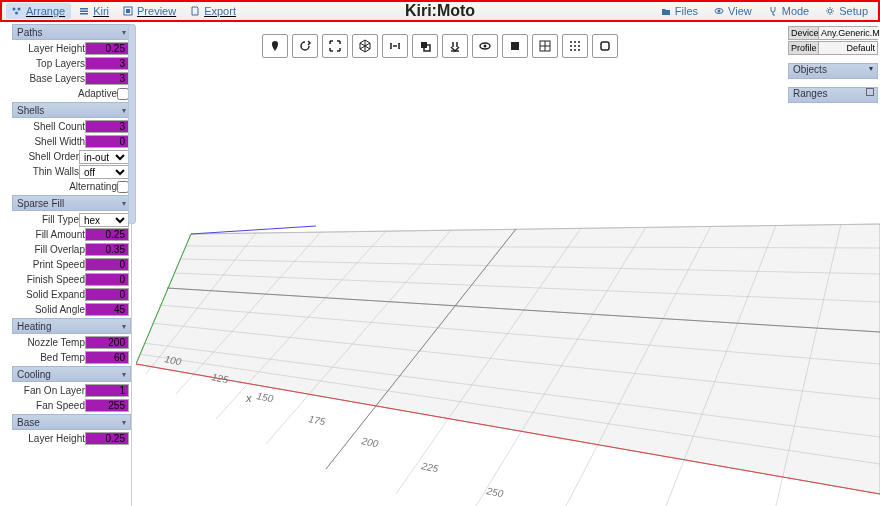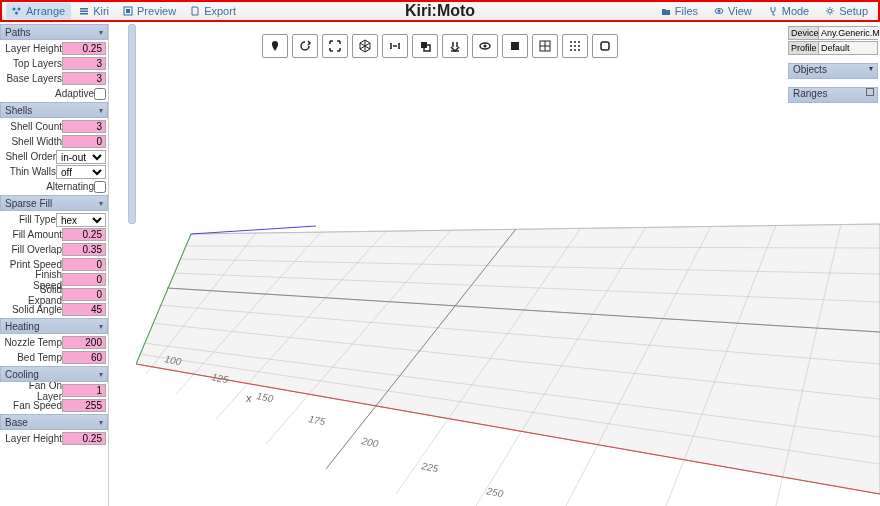--- a/index.html
+++ b/index.html
@@ -1,45 +1,45 @@
 <!DOCTYPE html>
 <html><head>
   <meta charset="utf-8">
   <style>
     * { box-sizing: border-box; margin: 0; padding: 0; }
     body { font-family: Arial, sans-serif; font-size: 11px; width: 880px; height: 506px; overflow: hidden; background: #fff; position: relative; }
     
     .topbar { height: 22px; background: linear-gradient(#f8f8f8,#eee); border: 2px solid #e00; display: flex; align-items: center; padding: 0 4px; position: relative; }
-    .topbar-left { display: flex; gap: 2px; }
+    .topbar-left { display: flex; gap: 2px; text-decoration: underline; }
     .topbar-right { display: flex; gap: 4px; position: absolute; right: 4px; }
     .topbar-btn { display: flex; align-items: center; gap: 4px; padding: 2px 6px; color: #3b6ea5; cursor: pointer; font-size: 11px; }
     .topbar-btn.active { background: #d0e0f0; border-radius: 2px; }
     .topbar-title { position: absolute; left: 50%; transform: translateX(-50%); font-weight: bold; color: #222; font-size: 16px; }
     .tb-icon { width: 10px; height: 10px; display: inline-block; }
     
-    .sidebar { position: absolute; left: 0; top: 24px; width: 109px; height: 482px; overflow-y: hidden; background: #fff; border-right: 1px solid #ccc; }
+    .sidebar { position: absolute; left: 12px; top: 24px; width: 120px; height: 482px; overflow-y: hidden; background: #fff; border-right: 1px solid #ccc; }
     .scrollbar { position: absolute; left: 128px; top: 24px; width: 8px; height: 200px; background: #c8d4e8; border-radius: 3px; border: 1px solid #b8c4d8; }
     
     .panel-head { height: 16px; background: linear-gradient(#c6d3e6,#b4c4dc); border: 1px solid #a8b8d0; display: flex; align-items: center; padding: 0 4px; font-size: 10px; color: #334; position: relative; }
     .panel-head::after { content: "▾"; position: absolute; right: 4px; font-size: 8px; color: #556; }
     .panel-body { padding: 1px 2px; }
     .row { display: flex; align-items: center; height: 15px; }
     .row-label { flex: 1; font-size: 10px; color: #333; padding-left: 2px; text-align: right; }
-    .row-input { width: 44px; height: 13px; border: 1px solid #aaa; font-size: 10px; text-align: right; padding-right: 3px; background: #f9a8d4; }
+    .row-input { width: 44px; height: 13px; border: 1px solid #aaa; font-size: 10px; text-align: right; padding-right: 3px; background: #a21caf; }
     .row-select { width: 50px; height: 14px; border: 1px solid #aaa; font-size: 10px; background: #fff; }
     .row-check { width: 12px; height: 12px; }
     
     .canvas-area { position: absolute; left: 136px; top: 24px; right: 0; bottom: 0; background: #fff; }
     .grid-svg { width: 100%; height: 100%; }
     
     .toolbar { position: absolute; top: 34px; left: 50%; transform: translateX(-50%); display: flex; gap: 4px; }
     .tool-btn { width: 26px; height: 24px; border: 1px solid #999; background: #fff; display: flex; align-items: center; justify-content: center; border-radius: 2px; cursor: pointer; }
     
     .right-panel { position: absolute; right: 2px; top: 26px; width: 90px; font-size: 10px; }
-    .rp-row { display: flex; height: 14px; border: 1px solid #aaa; margin-bottom: 1px; background: #eee; }
+    .rp-row { display: flex; height: 14px; border: 1px solid #aaa; margin-bottom: 1px; background: #eee; text-align: right; }
     .rp-label { width: 30px; padding: 1px 2px; background: #ddd; border-right: 1px solid #aaa; font-size: 9px; }
     .rp-val { flex: 1; padding: 1px 2px; font-size: 9px; background: #f4f4f4; }
     .rp-head { height: 16px; background: linear-gradient(#c6d3e6,#b4c4dc); border: 1px solid #a8b8d0; display: flex; padding: 0 4px; font-size: 10px; color: #334; margin-top: 8px; position: relative; }
     .rp-head::after { content: "▾"; position: absolute; right: 4px; font-size: 8px; }
     .rp-head.blocked::after { content: ""; }
     .rp-square { position: absolute; right: 3px; width: 8px; height: 8px; border: 1px solid #667; }
   </style>
 </head>
 <body>
 

